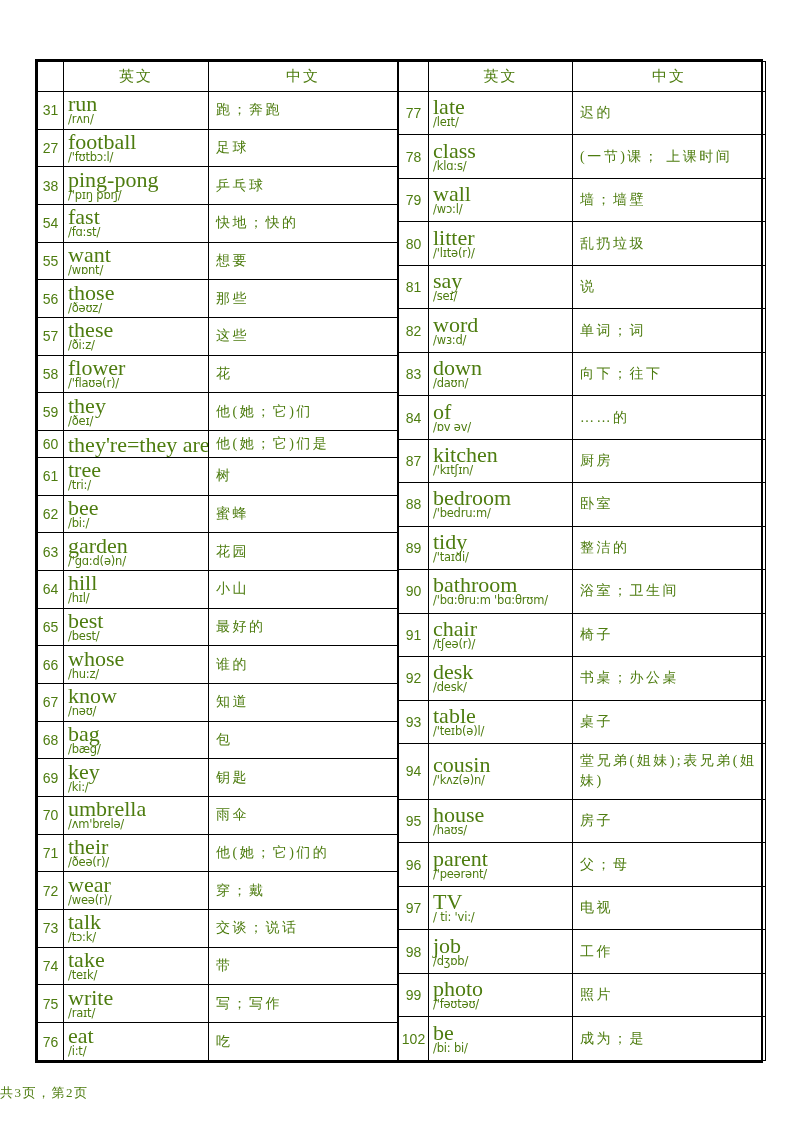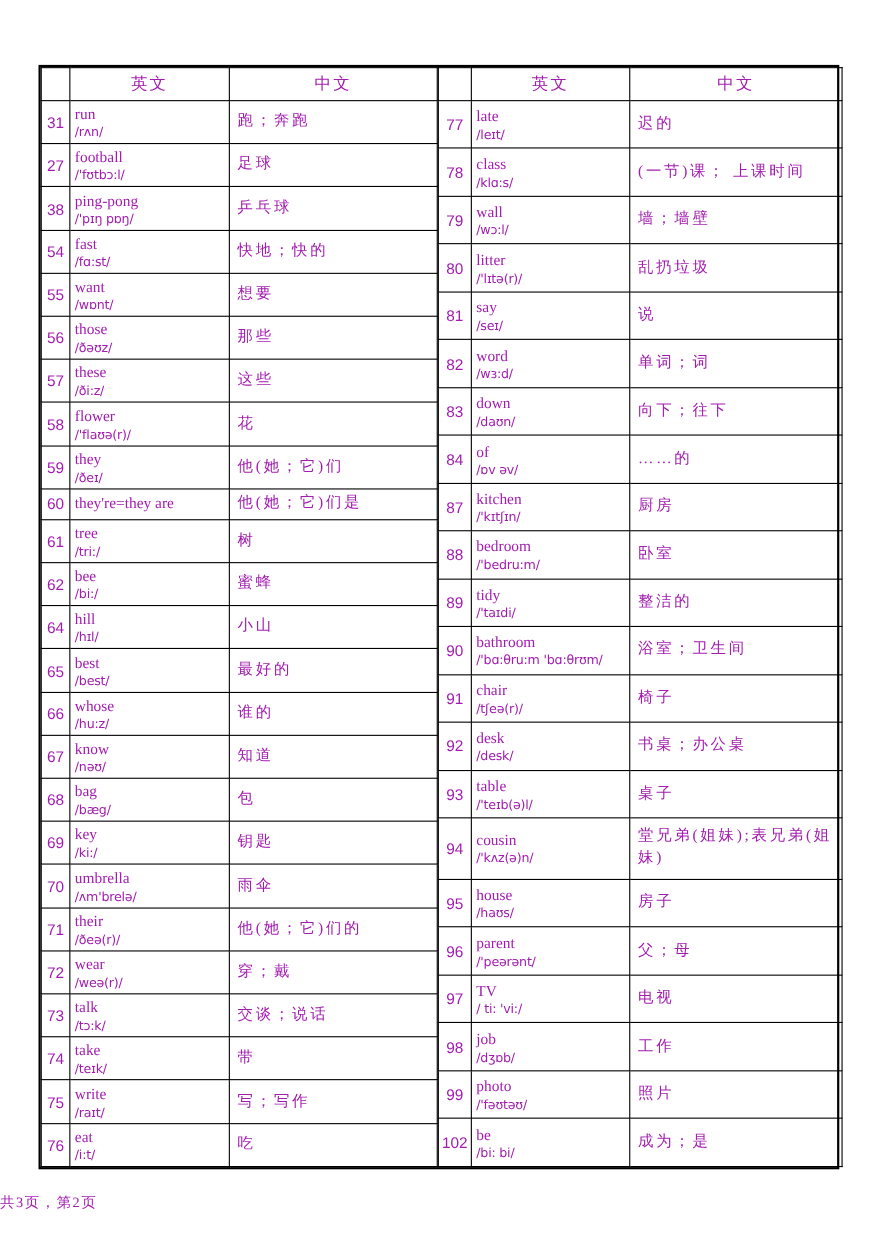--- a/index.html
+++ b/index.html
@@ -3,21 +3,21 @@
 <meta charset="utf-8">
 <style>
   * { margin: 0; padding: 0; box-sizing: border-box; }
   html, body { background: #e9e9e9; }
   .sheet {
     position: relative;
     width: 793px;
     height: 1122px;
     background: #ffffff;
     font-family: "Liberation Serif", "DejaVu Serif", serif;
-    color: #a21caf;
+    color: #4d7c0f;
     overflow: hidden;
     margin: 0 auto;
     padding-left: 15px;
   }
   .tables-wrap {
     position: absolute;
     left: 35px;
     top: 59px;
     width: 728px;
     height: 1004px;
@@ -46,21 +46,21 @@
   }
   td.c-num {
     font-family: "Liberation Sans", "DejaVu Sans", sans-serif;
     font-size: 14px;
     text-align: center;
     padding: 0 1px;
   }
   td.c-en { padding: 1px 4px; }
   .word {
     font-family: "Liberation Serif", "DejaVu Serif", serif;
-    font-size: 14px;
+    font-size: 22px;
     line-height: 19px;
     white-space: nowrap;
   }
   .phon {
     font-family: "DejaVu Sans", sans-serif;
     font-size: 11.5px;
     line-height: 13px;
     white-space: nowrap;
     letter-spacing: -0.2px;
   }
@@ -210,20 +210,28 @@
 
           <tr>
             <td class="c-num">62</td>
             <td class="c-en">
               <div class="word">bee</div>
               <div class="phon">/bi:/</div>
             </td>
             <td class="c-zh">蜜蜂</td>
           </tr>
 
+          <tr>
+            <td class="c-num">63</td>
+            <td class="c-en">
+              <div class="word">garden</div>
+              <div class="phon">/'gɑ:d(ə)n/</div>
+            </td>
+            <td class="c-zh">花园</td>
+          </tr>
 
           <tr>
             <td class="c-num">64</td>
             <td class="c-en">
               <div class="word">hill</div>
               <div class="phon">/hɪl/</div>
             </td>
             <td class="c-zh">小山</td>
           </tr>
 

